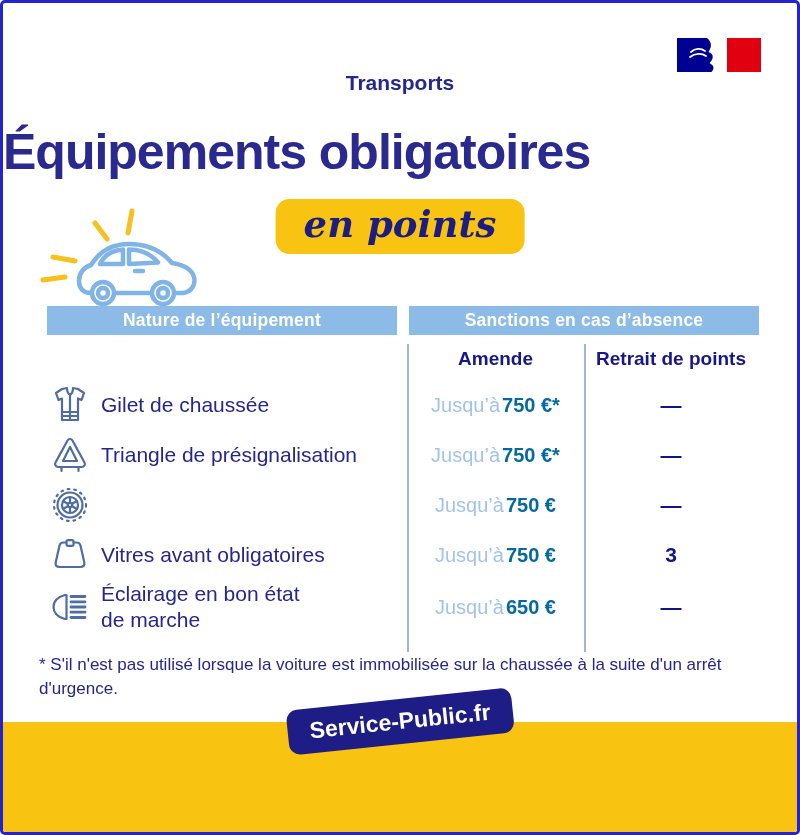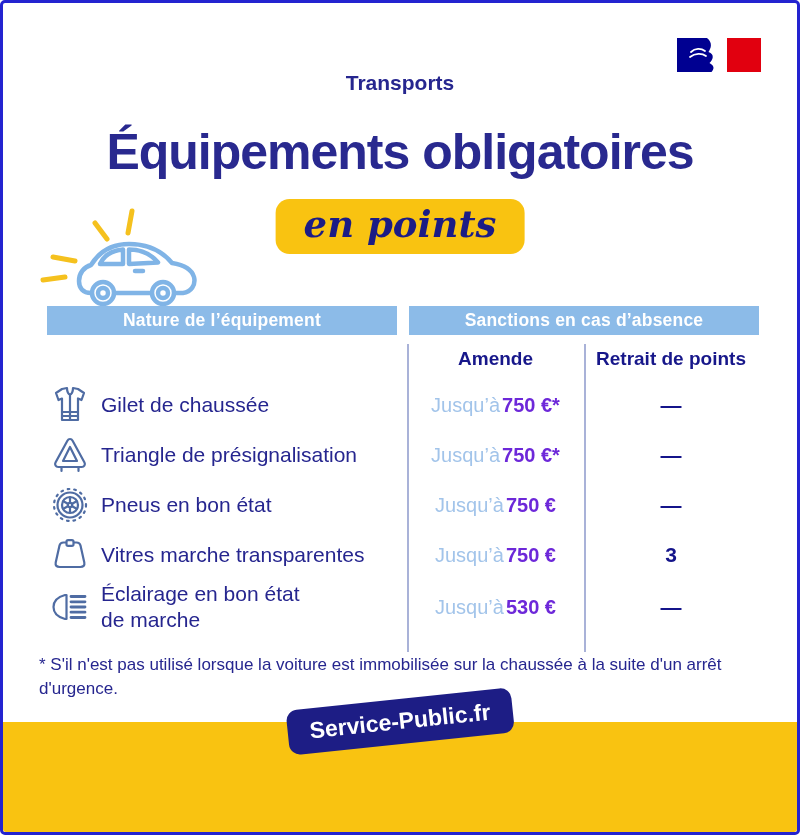--- a/index.html
+++ b/index.html
@@ -18,21 +18,21 @@
   
   .gov-logo{position:absolute;top:35px;right:30px;width:90px;height:34px;}
   
   .category{
     position:absolute;top:68px;left:0;width:100%;
     text-align:center;font-size:21px;font-weight:bold;color:#26268f;
   }
   
   .title{
     position:absolute;top:122px;left:0;width:100%;margin:0;
-    text-align:center;font-size:50px;font-weight:bold;color:#29298f;
+    font-size:50px;font-weight:bold;color:#29298f;
     letter-spacing:-1px;line-height:1.1;
   }
   
   .subtitle-badge{
     position:absolute;top:196px;left:50%;transform:translateX(-50%);
     background:#f9c311;border-radius:14px;
     padding:3px 28px 8px 28px;
     font-family:"DejaVu Serif", serif;font-style:italic;font-weight:bold;
     font-size:37px;color:#1c1c85;white-space:nowrap;
   }
@@ -73,21 +73,21 @@
     white-space:pre-line;line-height:1.25;max-width:300px;
   }
   .cell{
     position:absolute;top:0;height:48px;
     display:flex;align-items:center;justify-content:center;
     text-align:center;
   }
   .cell.amende{left:406px;width:173px;gap:2px;}
   .cell.points{left:583px;width:170px;font-size:21px;font-weight:bold;color:#14148a;}
   .prefix{font-size:20px;color:#a2c4ea;}
-  .amount{font-size:20px;font-weight:bold;color:#6d28d9;}
+  .amount{font-size:20px;font-weight:bold;color:#0369a1;}
   
   .footnote{
     position:absolute;left:36px;top:650px;width:716px;
     font-size:17px;line-height:1.4;color:#26268f;
   }
   
   .footer-band{
     position:absolute;left:0;right:0;top:719px;bottom:0;
     background:#f9c311;border-radius:0 0 3px 3px;
   }
@@ -189,59 +189,58 @@
       <svg viewBox="0 0 40 40">
           <g class="ico">
         <circle cx="20" cy="20" r="16" stroke-dasharray="1.6 5"></circle>
         <circle cx="20" cy="20" r="12.5"></circle>
         <circle cx="20" cy="20" r="8"></circle>
         <circle cx="20" cy="20" r="2.2"></circle>
         <path d="M20,12.5 L20,17 M26.6,16.2 L22.6,18.5 M26.6,23.8 L22.6,21.5 M20,27.5 L20,23 M13.4,23.8 L17.4,21.5 M13.4,16.2 L17.4,18.5"></path>
       </g>
         </svg>
     </span>
-    <span class="label">Pneus en bon état</span>
     <span class="cell amende">
       <span class="prefix">Jusqu’à</span>
       <span class="amount">750 €</span>
     </span>
     <span class="cell points">—</span>
   </div>
 
   <div class="row" style="top:528px">
     <span class="icon">
       <svg viewBox="0 0 40 40">
           <g class="ico">
         <path d="M9.5,10.5 C10,8.3 11.5,7.5 13.5,7.5 L26.5,7.5 C28.5,7.5 30,8.3 30.5,10.5 L34.3,27.5 C34.9,30.5 33.3,32 30.3,32 L9.7,32 C6.7,32 5.1,30.5 5.7,27.5 Z"></path>
         <rect x="16.5" y="5.2" width="7" height="5.6" rx="1.6" fill="#ffffff"></rect>
       </g>
         </svg>
     </span>
-    <span class="label">Vitres marche transparentes</span>
+    <span class="label">Vitres avant obligatoires</span>
     <span class="cell amende">
       <span class="prefix">Jusqu’à</span>
       <span class="amount">750 €</span>
     </span>
     <span class="cell points">3</span>
   </div>
 
   <div class="row" style="top:580px">
     <span class="icon">
       <svg viewBox="0 0 40 40">
           <g class="ico">
         <path d="M15,8 L16.5,8 L16.5,32 L15,32 C7.5,30 3.5,25.8 3.5,20 C3.5,14.2 7.5,10 15,8 Z"></path>
         <path stroke-width="2.8" d="M21,9.5 L35,9.5 M21,14.8 L35,14.8 M21,20 L35,20 M21,25.2 L35,25.2 M21,30.5 L35,30.5"></path>
       </g>
         </svg>
     </span>
     <span class="label">Éclairage en bon état
 de marche</span>
     <span class="cell amende">
       <span class="prefix">Jusqu’à</span>
-      <span class="amount">530 €</span>
+      <span class="amount">650 €</span>
     </span>
     <span class="cell points">—</span>
   </div>
 
   <div class="footnote">* S'il n'est pas utilisé lorsque la voiture est immobilisée sur la chaussée à la suite d'un arrêt d'urgence.</div>
 
   <div class="footer-band"></div>
 
   <div class="brand-badge">Service-Public.fr</div>
 

